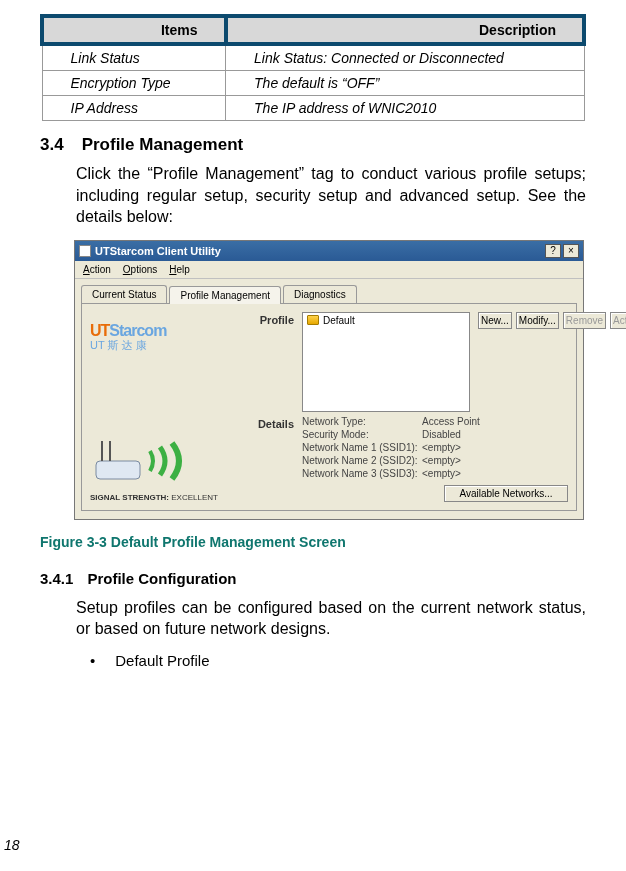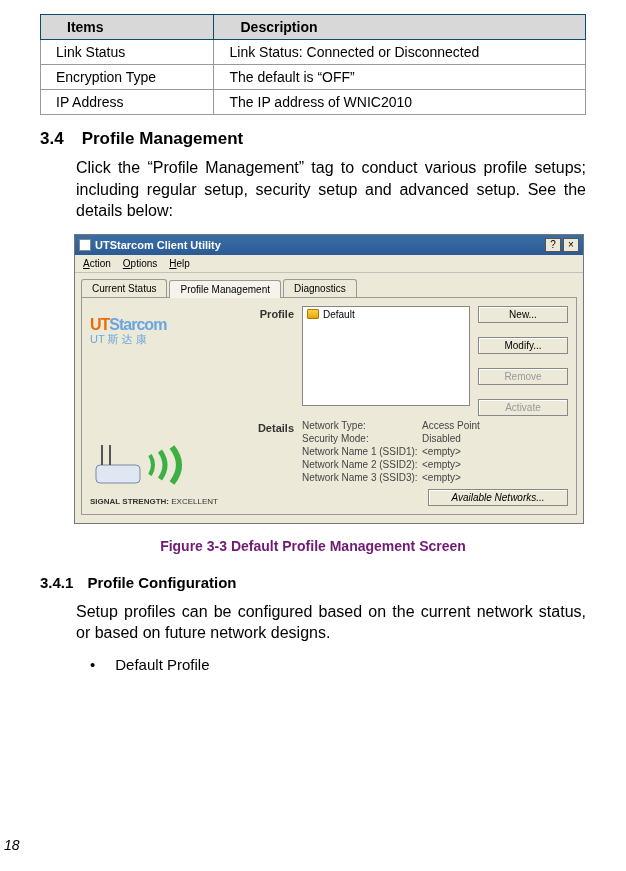--- a/index.html
+++ b/index.html
@@ -25,28 +25,29 @@
   }
   table.items {
     width: 100%;
     border-collapse: collapse;
     margin-top: 4px;
     margin-bottom: 14px;
     font-size: 14px;
   }
   table.items th {
     background: #d8d8d8;
-    border: 1px solid #0c4a6e;
+    border: 4px solid #0c4a6e;
     padding: 4px 26px;
-    text-align: left;
+    text-align: right;
     font-weight: bold;
   }
   table.items td {
     border: 1px solid #999;
-    padding: 4px 15px;
+    padding: 4px 28px;
+    font-style: italic;
   }
   h2.section {
     font-size: 17px;
     font-weight: bold;
     margin: 10px 0 8px 0;
   }
   h2.section .secnum { margin-right: 18px; }
   h3.subsection {
     font-size: 15px;
     font-weight: bold;
@@ -169,44 +170,44 @@
   .profile-list-item {
     display:flex; align-items:center; gap:4px;
     background:#fff;
   }
   .profile-icon {
     width:12px; height:10px;
     background:linear-gradient(to bottom,#ffd24a,#e6a800);
     border:1px solid #a67c00;
     border-radius:1px;
   }
-  .btn-col { width:90px; display:flex; flex-direction:column; gap:14px; }
+  .btn-col { width:90px; display:flex; flex-direction:row; gap:4px; }
   .winbtn {
     border:1px solid #888;
     background:#ece9d8;
     padding:2px 2px;
     text-align:center;
     font-size:10px;
     box-shadow: inset 1px 1px 0 #fff;
   }
   .winbtn.disabled { color:#999; }
   .details-grid {
     display:grid;
     grid-template-columns: 120px 90px;
     row-gap:2px;
     font-size:10px;
     color:#444;
   }
   .avail-row { display:flex; justify-content:flex-end; margin-top:6px; }
-  .avail-row .winbtn { width:140px;font-style:italic; }
+  .avail-row .winbtn { width:124px; }
   .fig-caption {
-    text-align:center;
+    text-align:left;
     font-weight:bold;
     font-size:14px;
-    color:#701a75;
+    color:#0f766e;
     margin:14px 0 6px 0;
   }
   ul.bullets {
     margin:6px 0 0 50px;
     padding:0;
     list-style:none;
     font-size:15px;
   }
   ul.bullets li::before {
     content:"•";

